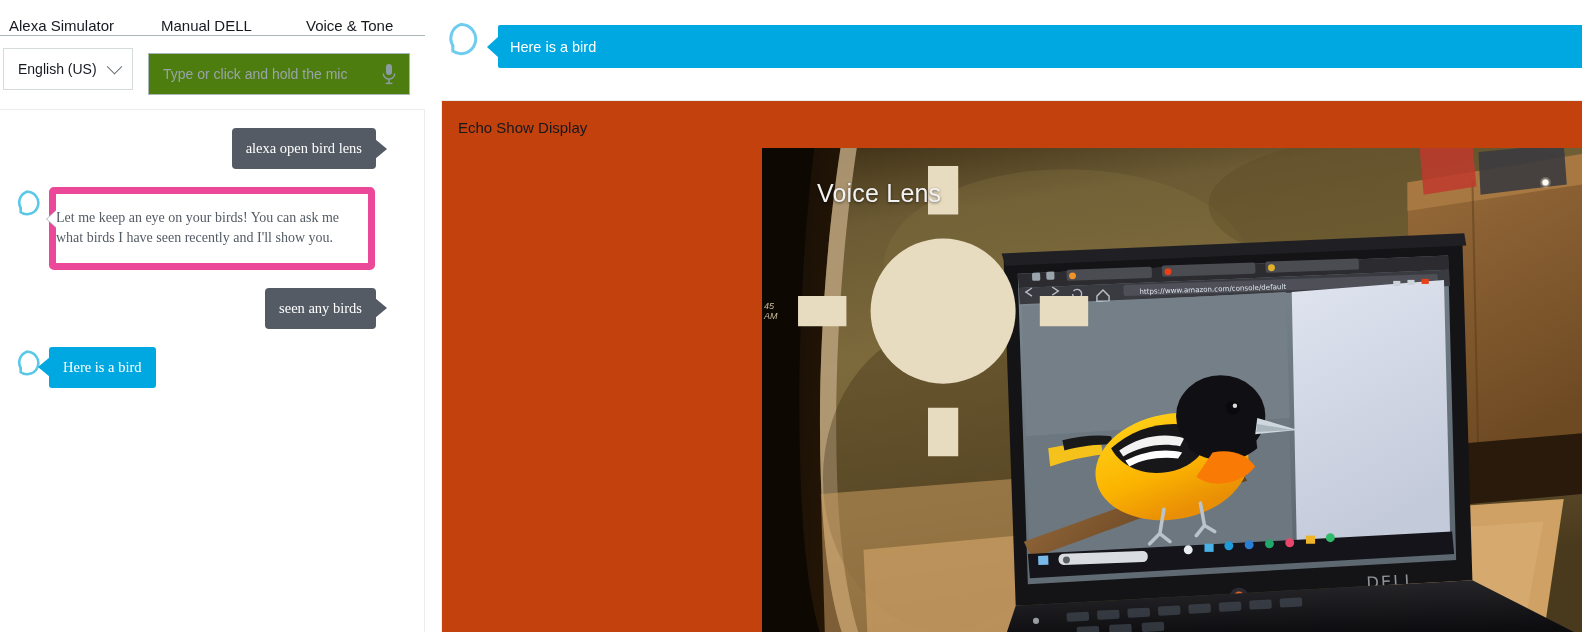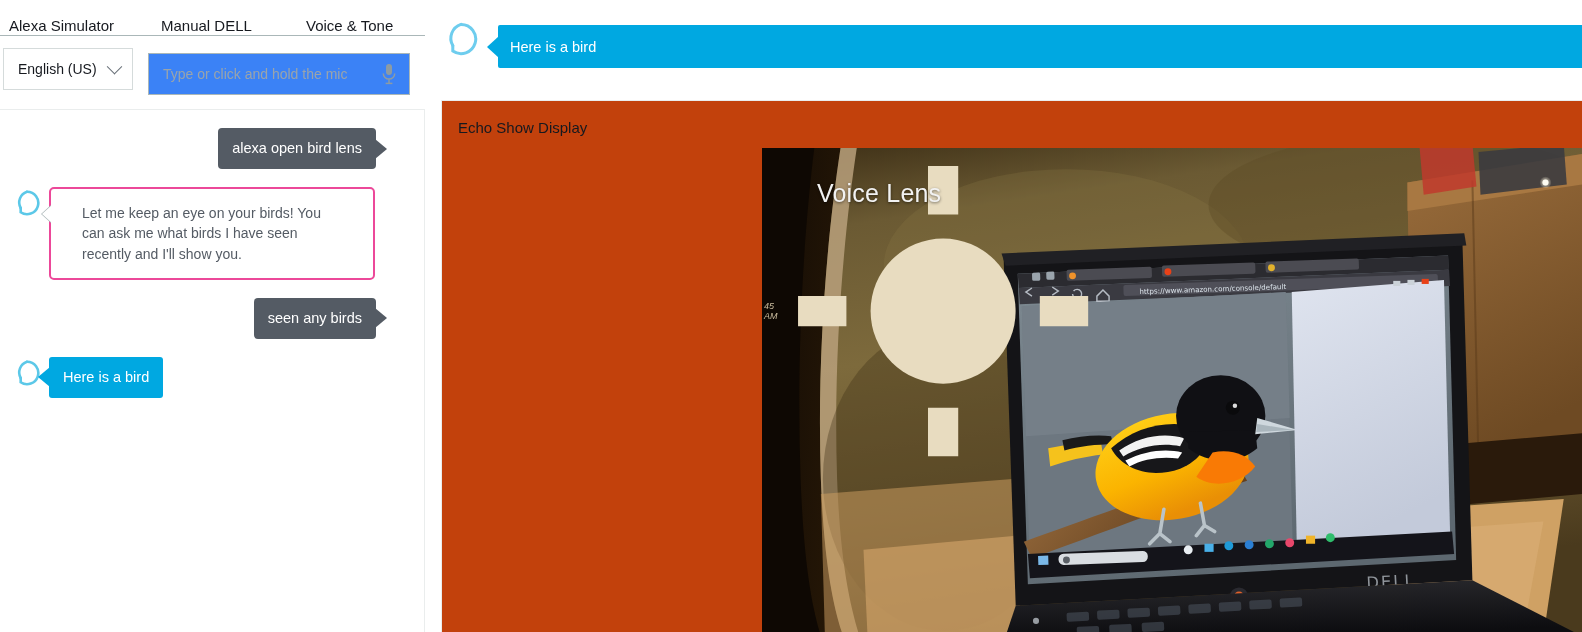--- a/index.html
+++ b/index.html
@@ -54,39 +54,40 @@
     font-size:14px; color:#16191f; cursor:pointer;
   }
   .chev {
     width:11px; height:11px;
     border-right:1.6px solid #687078; border-bottom:1.6px solid #687078;
     transform:rotate(45deg) translate(-2px,-2px);
   }
   .utter-box {
     position:absolute; left:148px; top:17px;
     width:262px; height:42px;
-    border:1px solid #aab7b8; background:#3b82f6;
+    border:1px solid #aab7b8; background:#4d7c0f;
     display:flex; align-items:center;
     padding:0 10px 0 14px;
   }
   .utter-box input {
     flex:1; border:0; outline:none; background:transparent;
     font-family:"Liberation Sans", sans-serif;
     font-size:14px; color:#16191f;
   }
   .utter-box input::placeholder { color:#9aa4ab; }
   .mic { width:20px; height:24px; flex:0 0 20px; }
 
   
   .chat-wrap {
     position:absolute; left:0; top:109px; width:425px; height:523px;
     border-top:1px solid #eaeded;
     border-right:1px solid #eaeded;
     background:#ffffff;
     overflow:hidden;
+    font-family:Liberation Serif, serif;
   }
   .chat {
     position:relative; width:412px; height:523px;
     padding:18px 22px 0 14px;
     background:#ffffff;
   }
   .row { display:flex; margin-bottom:18px; }
   .row.user { justify-content:flex-end; padding-right:14px; }
   .row.alexa { justify-content:flex-start; align-items:flex-start; }
 
@@ -105,22 +106,22 @@
   }
   .bubble.user::after {
     content:""; position:absolute; right:-11px; top:50%;
     margin-top:-10px;
     border-top:10px solid transparent;
     border-bottom:10px solid transparent;
     border-left:12px solid #545b64;
   }
   .bubble.card {
     background:#ffffff; color:#545b64;
-    border:2px solid #ec4899; border-radius:5px;
-    padding:14px 31px; max-width:326px;
+    border:7px solid #ec4899; border-radius:5px;
+    padding:14px 0; max-width:326px;
   }
   .bubble.card::before {
     content:""; position:absolute; left:-10px; top:16px;
     border-top:9px solid transparent;
     border-bottom:9px solid transparent;
     border-right:10px solid #aab7b8;
   }
   .bubble.card::after {
     content:""; position:absolute; left:-9px; top:16px;
     border-top:9px solid transparent;

